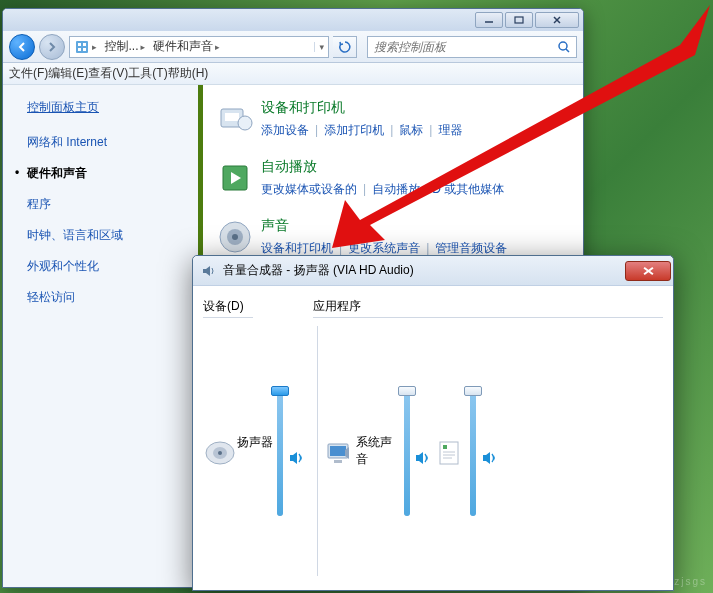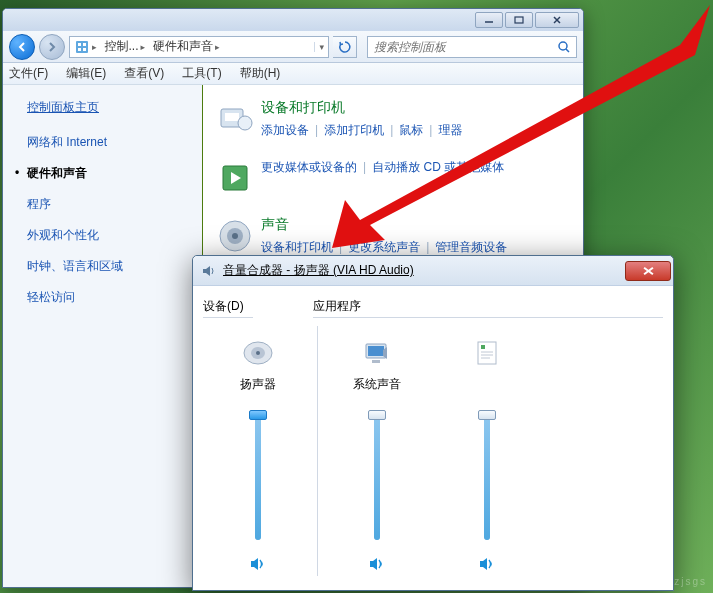--- a/index.html
+++ b/index.html
@@ -23,54 +23,54 @@
 .nav-fwd { background: radial-gradient(circle at 30% 30%, #d8e4f2, #a8bcd6); border-color: #8fa5c0; }
 .addr-bar { flex: 1; height: 22px; background: #fff; border: 1px solid #9fb4cc; display: flex; align-items: center; font-size: 12px; color: #333; }
 .addr-seg { padding: 0 4px; display: flex; align-items: center; gap: 2px; }
 .addr-seg .arr { color: #666; font-size: 9px; }
 .addr-icon { width: 16px; height: 16px; display: inline-flex; align-items: center; justify-content: center; }
 .refresh-btn { width: 24px; height: 22px; border: 1px solid #9fb4cc; border-left: none; background: linear-gradient(#f8fbfe,#e4ecf6); display: flex; align-items: center; justify-content: center; color: #2a6fc4; cursor: pointer; }
 .search-box { width: 210px; height: 22px; border: 1px solid #9fb4cc; background: #fff; display: flex; align-items: center; margin-left: 6px; }
 .search-box input { flex: 1; border: none; outline: none; font-size: 12px; padding: 0 6px; color: #be185d; font-style: italic; background: transparent; }
 .search-btn { width: 24px; height: 20px; background: transparent; border: none; color: #2a6fc4; cursor: pointer; display: flex; align-items: center; justify-content: center; }
 
-.cp-menubar { height: 22px; background: linear-gradient(#f7fafd, #e8f0f9); border-bottom: 1px solid #d0dce8; display: flex; align-items: center; padding: 0 6px; gap: 18px; font-size: 12px; color: #333; }
+.cp-menubar { height: 22px; background: linear-gradient(#f7fafd, #e8f0f9); border-bottom: 1px solid #d0dce8; display: flex; align-items: center; padding: 0 6px; gap: 0; font-size: 12px; color: #333; }
 .menu-item { cursor: pointer; }
 
 .cp-body { display: flex; height: calc(100% - 76px); }
-.cp-sidebar { width: 200px; background: #f2f6fb; border-right: 1px solid #4d7c0f; padding: 14px 0 0 24px; }
+.cp-sidebar { width: 200px; background: #f2f6fb; border-right: 5px solid #4d7c0f; padding: 14px 0 0 24px; }
 .cp-home { font-size: 12px; color: #1a54b3; text-decoration: underline; margin-bottom: 18px; cursor: pointer; }
 .cp-catlist { list-style: none; }
 .cp-catlist li { font-size: 12px; color: #1a54b3; margin-bottom: 14px; cursor: pointer; }
 .cp-catlist li.active { color: #000; font-weight: bold; }
 .cp-catlist li.active::before { content: "•"; position: absolute; margin-left: -12px; }
 
 .cp-main { flex: 1; padding: 14px 12px; overflow: hidden; }
 .cp-section { display: flex; gap: 6px; margin-bottom: 18px; }
 .cp-secicon { width: 40px; height: 40px; flex-shrink: 0; display: flex; align-items: center; justify-content: center; }
 .cp-sectext { flex: 1; }
 .cp-sectitle { font-size: 14px; color: #0a7a2a; margin-bottom: 4px; cursor: pointer; }
 .cp-seclinks { font-size: 12px; color: #1a54b3; line-height: 1.6; }
 .cp-seclinks span { cursor: pointer; }
 .cp-sep { color: #9fb4cc; margin: 0 6px; }
 
 
 .vm-window { position: absolute; left: 192px; top: 255px; width: 482px; height: 336px; background: #fff; border: 1px solid #4f6f8f; border-radius: 5px 5px 0 0; box-shadow: 0 6px 30px rgba(0,0,0,0.5); }
 .vm-titlebar { height: 30px; background: linear-gradient(#eaf1f9, #d6e2f0); border-radius: 5px 5px 0 0; display: flex; align-items: center; padding: 0 2px 0 8px; border-bottom: 1px solid #c0d0e4; }
 .vm-titleicon { width: 16px; height: 16px; margin-right: 6px; }
-.vm-title { flex: 1; font-size: 12px; color: #000; text-decoration: underline; }
+.vm-title { flex: 1; font-size: 12px; color: #000; }
 .vm-close { width: 46px; height: 20px; background: linear-gradient(#e37f7f, #c83a2a); border: 1px solid #8f2a1a; border-radius: 3px; color: #fff; display: flex; align-items: center; justify-content: center; cursor: pointer; }
 
 .vm-body { padding: 12px 10px; height: calc(100% - 30px); }
 .vm-headers { display: flex; font-size: 12px; margin-bottom: 8px; }
 .vm-hdr-dev { width: 110px; }
 .vm-hdr-app { flex: 1; }
 .vm-underline { border-bottom: 1px solid #d0d8e4; }
 .vm-cols { display: flex; }
-.vm-col { width: 110px; display: flex; flex-direction: column; align-items: center; }
+.vm-col { width: 110px; display: flex; flex-direction: row; align-items: center; }
 .vm-divider { width: 1px; background: #d0d8e4; margin: 0 4px; height: 250px; }
 .vm-appicon { width: 34px; height: 34px; margin: 10px 0 6px; display: flex; align-items: center; justify-content: center; }
 .vm-label { font-size: 12px; margin-bottom: 18px; height: 16px; }
 .vm-slider { width: 14px; height: 130px; position: relative; }
 .vm-track { position: absolute; left: 50%; top: 0; bottom: 0; width: 6px; margin-left: -3px; background: linear-gradient(#e8edf4, #d4dce8); border: 1px solid #b8c4d4; border-radius: 3px; }
 .vm-fill { position: absolute; left: 50%; bottom: 0; width: 6px; margin-left: -3px; background: linear-gradient(#8fc8f0, #4fa8e0); border-radius: 0 0 3px 3px; }
 .vm-thumb { position: absolute; left: 50%; width: 18px; height: 10px; margin-left: -9px; background: linear-gradient(#f8fbfe, #d8e4f0); border: 1px solid #7f9ab8; border-radius: 2px; cursor: pointer; }
 .vm-thumb.blue { background: linear-gradient(#7fc8ff, #2a9ae8); border-color: #1a7ac8; }
 .vm-mute { margin-top: 14px; width: 20px; height: 20px; color: #1a8fd8; cursor: pointer; display: flex; align-items: center; justify-content: center; }
 
@@ -165,22 +165,22 @@
     <span class="menu-item">帮助(H)</span>
   </div>
 
   <div class="cp-body">
     <div class="cp-sidebar">
       <div class="cp-home">控制面板主页</div>
       <ul class="cp-catlist" id="catlist">
           <li>网络和 Internet</li>
           <li class="active">硬件和声音</li>
           <li>程序</li>
+          <li>时钟、语言和区域</li>
           <li>外观和个性化</li>
-          <li>时钟、语言和区域</li>
           <li>轻松访问</li>
         </ul>
     </div>
     <div class="cp-main" id="cpmain">
         <div class="cp-section">
           <div class="cp-secicon">
             <svg width="40" height="40" viewBox="0 0 40 40">
               <rect x="6" y="10" width="22" height="18" rx="2" fill="#d8e4f0" stroke="#8fa5c0"></rect>
               <rect x="10" y="14" width="14" height="8" fill="#fff"></rect>
               <circle cx="30" cy="24" r="7" fill="#e8f0f8" stroke="#8fa5c0"></circle>
@@ -192,20 +192,21 @@
     </div>
         </div>
         <div class="cp-section">
           <div class="cp-secicon">
             <svg width="40" height="40" viewBox="0 0 40 40">
               <rect x="8" y="8" width="24" height="24" rx="2" fill="#4fa860" stroke="#2a7a3a"></rect>
               <polygon points="16,14 16,26 26,20" fill="#fff"></polygon>
             </svg>
           </div>
     <div class="cp-sectext">
+      <div class="cp-sectitle">自动播放</div>
       <div class="cp-seclinks"><span>更改媒体或设备的</span><span class="cp-sep">|</span><span>自动播放 CD 或其他媒体</span></div>
     </div>
         </div>
         <div class="cp-section">
           <div class="cp-secicon">
             <svg width="40" height="40" viewBox="0 0 40 40">
               <circle cx="20" cy="20" r="15" fill="#d8e0e8" stroke="#8fa5c0"></circle>
               <circle cx="20" cy="20" r="8" fill="#9fb0c4"></circle>
               <circle cx="20" cy="20" r="3" fill="#5a7088"></circle>
             </svg>

